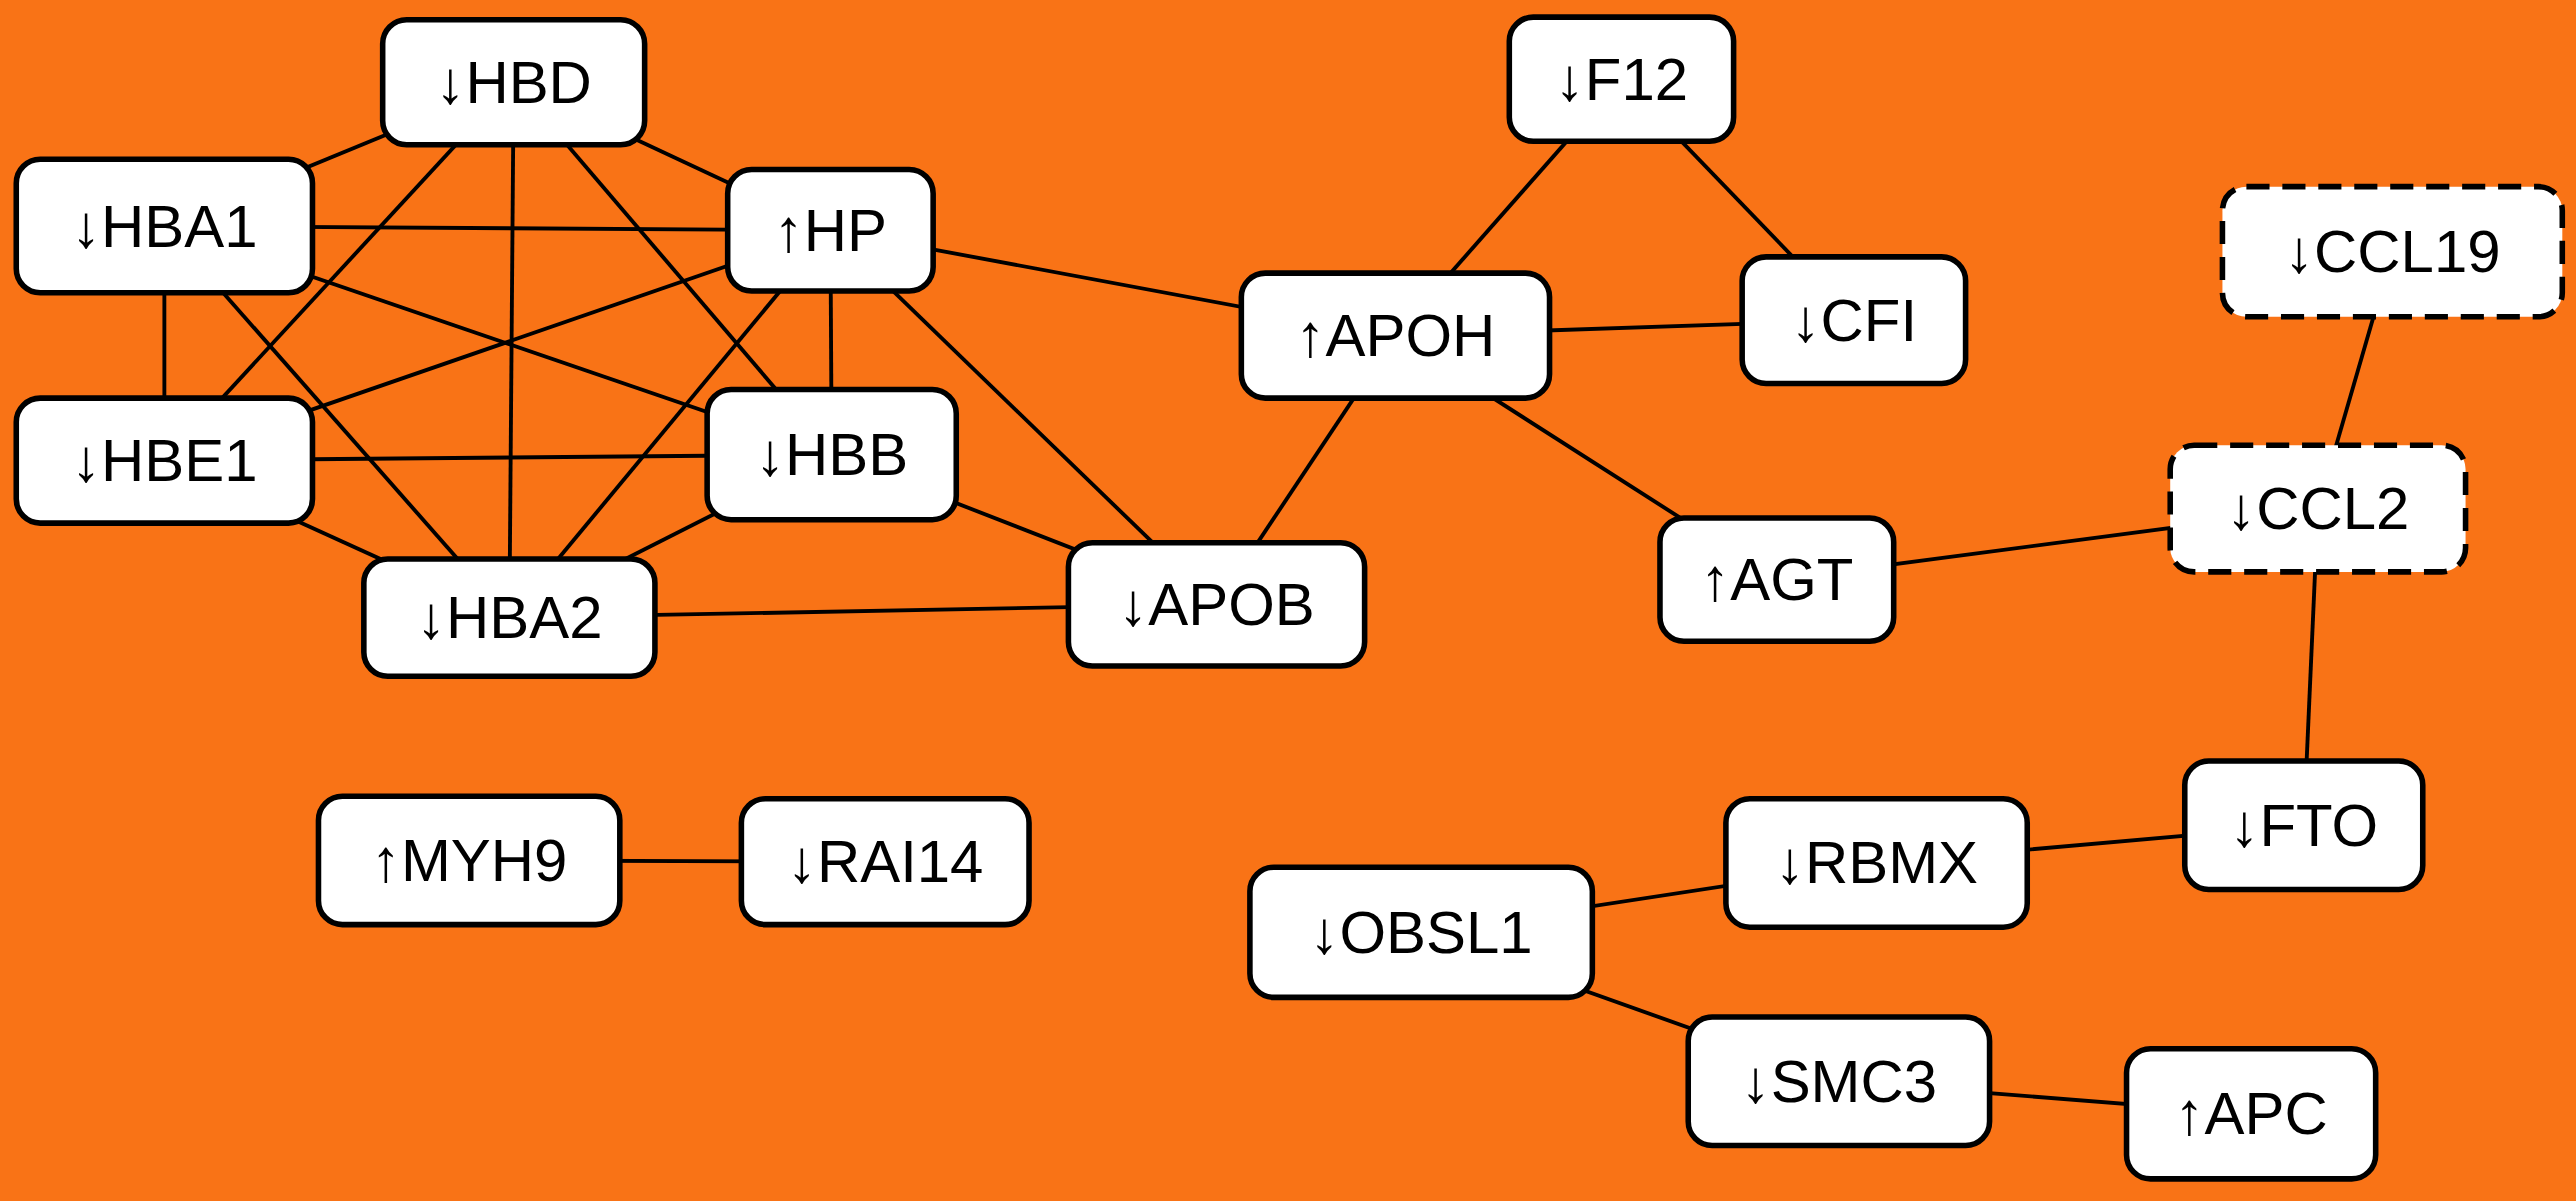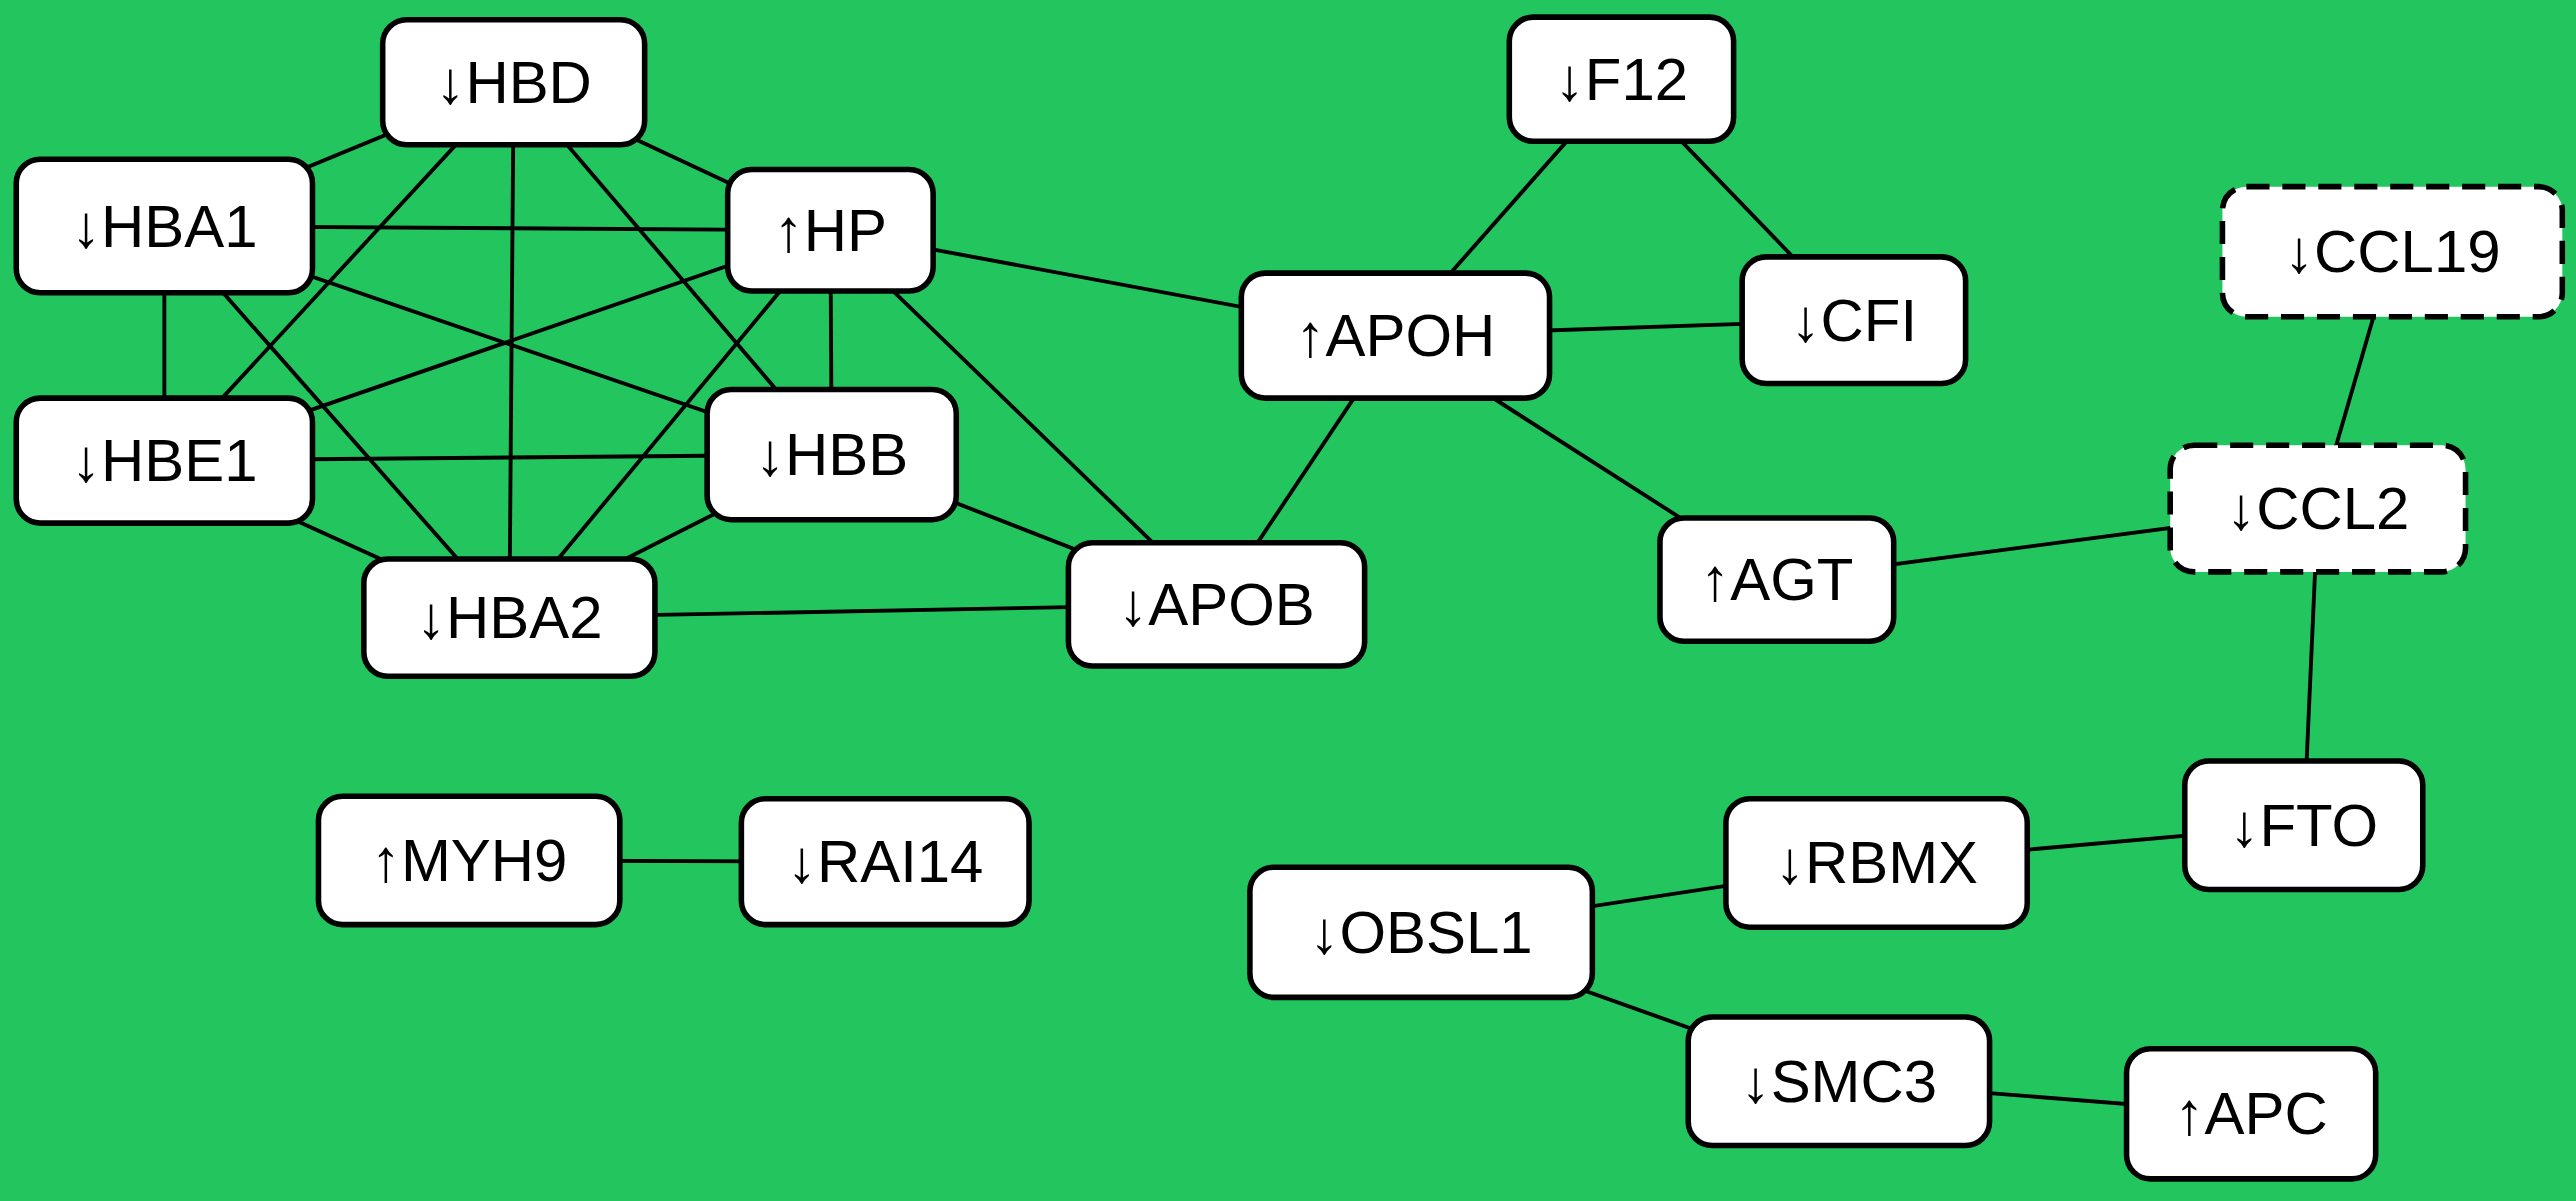--- a/index.html
+++ b/index.html
@@ -4,21 +4,21 @@
 <style>
   html, body {
     margin: 0;
     padding: 0;
     background: #ffffff;
   }
   .canvas {
     position: relative;
     width: 2576px;
     height: 1202px;
-    background: #22c55e;
+    background: #f97316;
     overflow: hidden;
   }
   svg {
     display: block;
     width: 100%;
     height: 100%;
   }
   svg text {
     font-family: "Liberation Sans", "DejaVu Sans", sans-serif;
     font-weight: 500;

